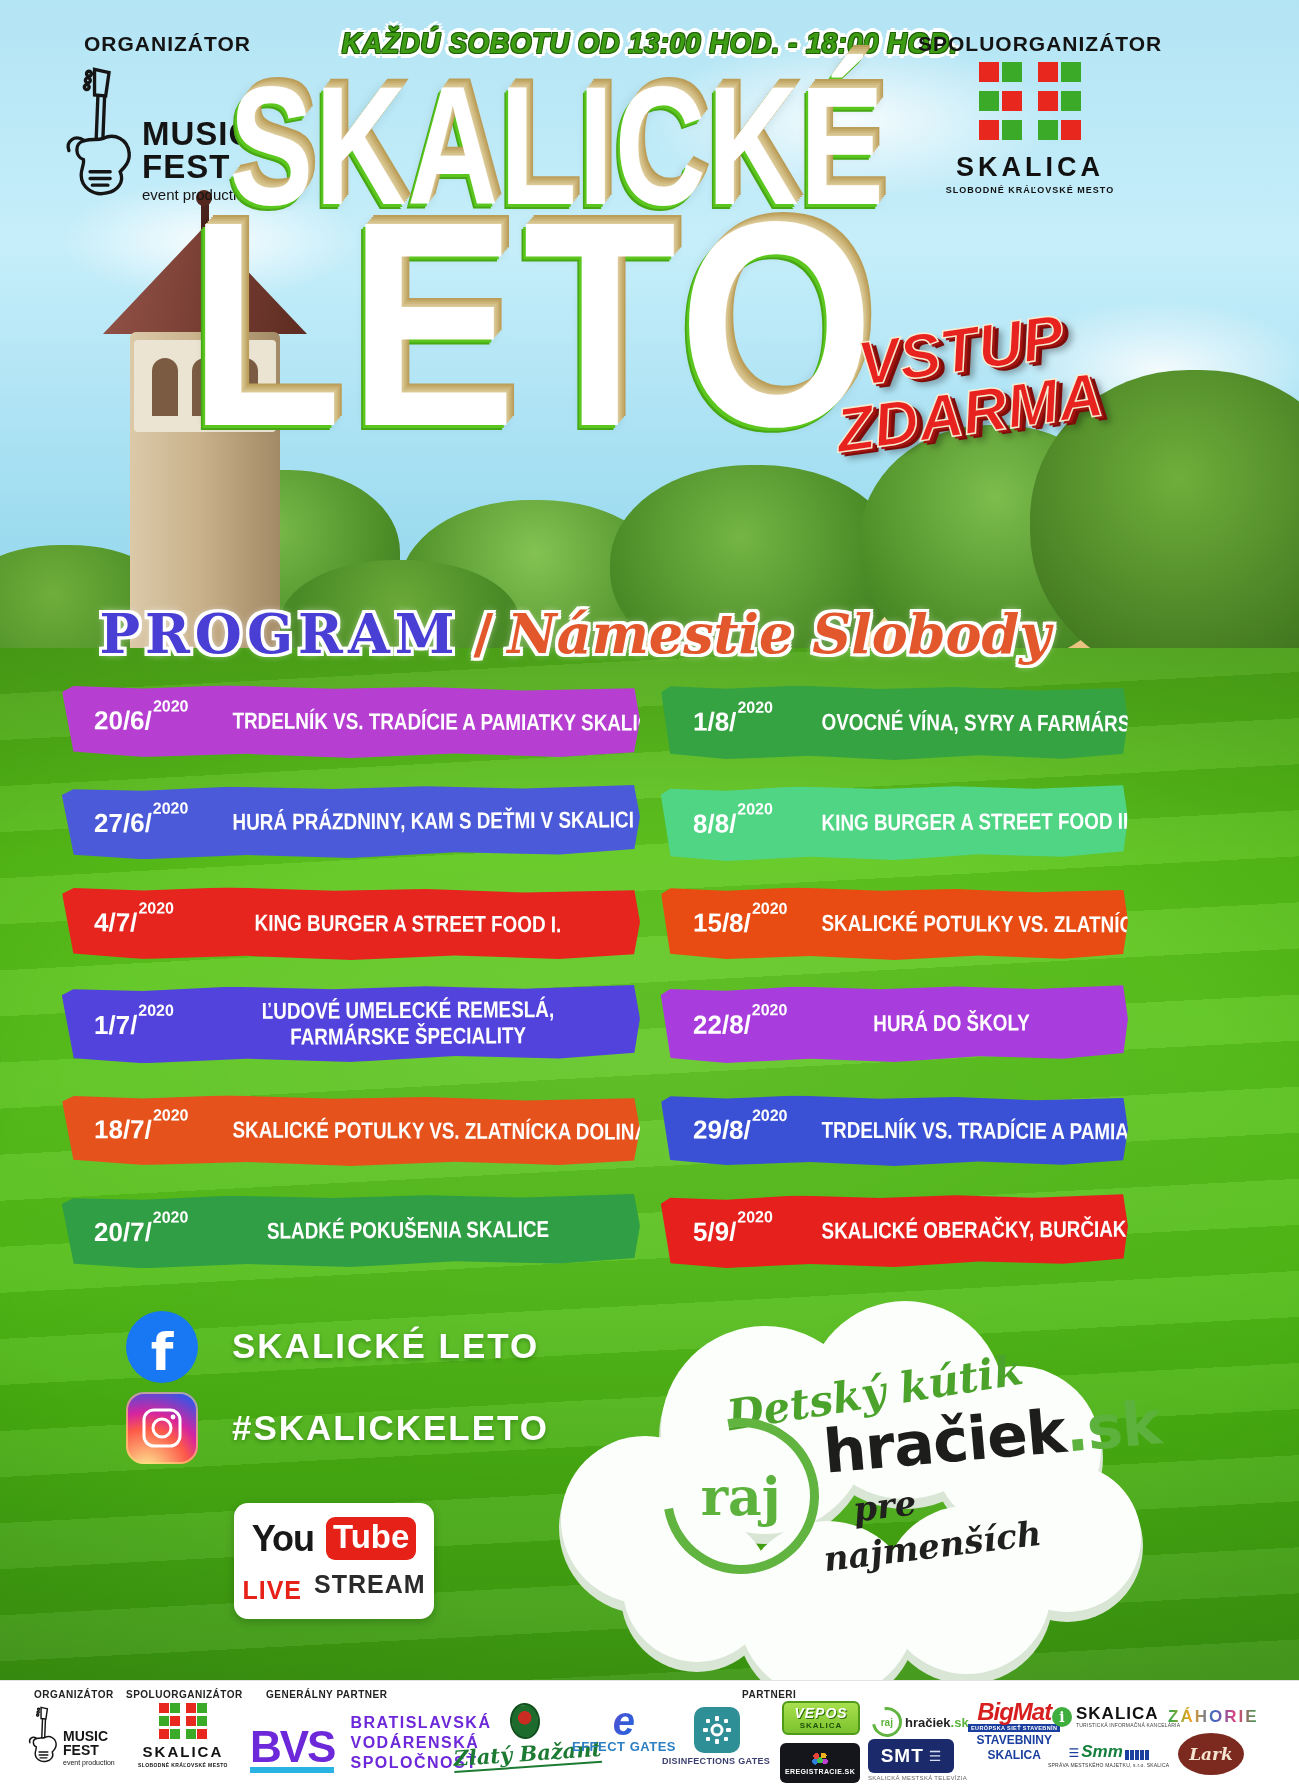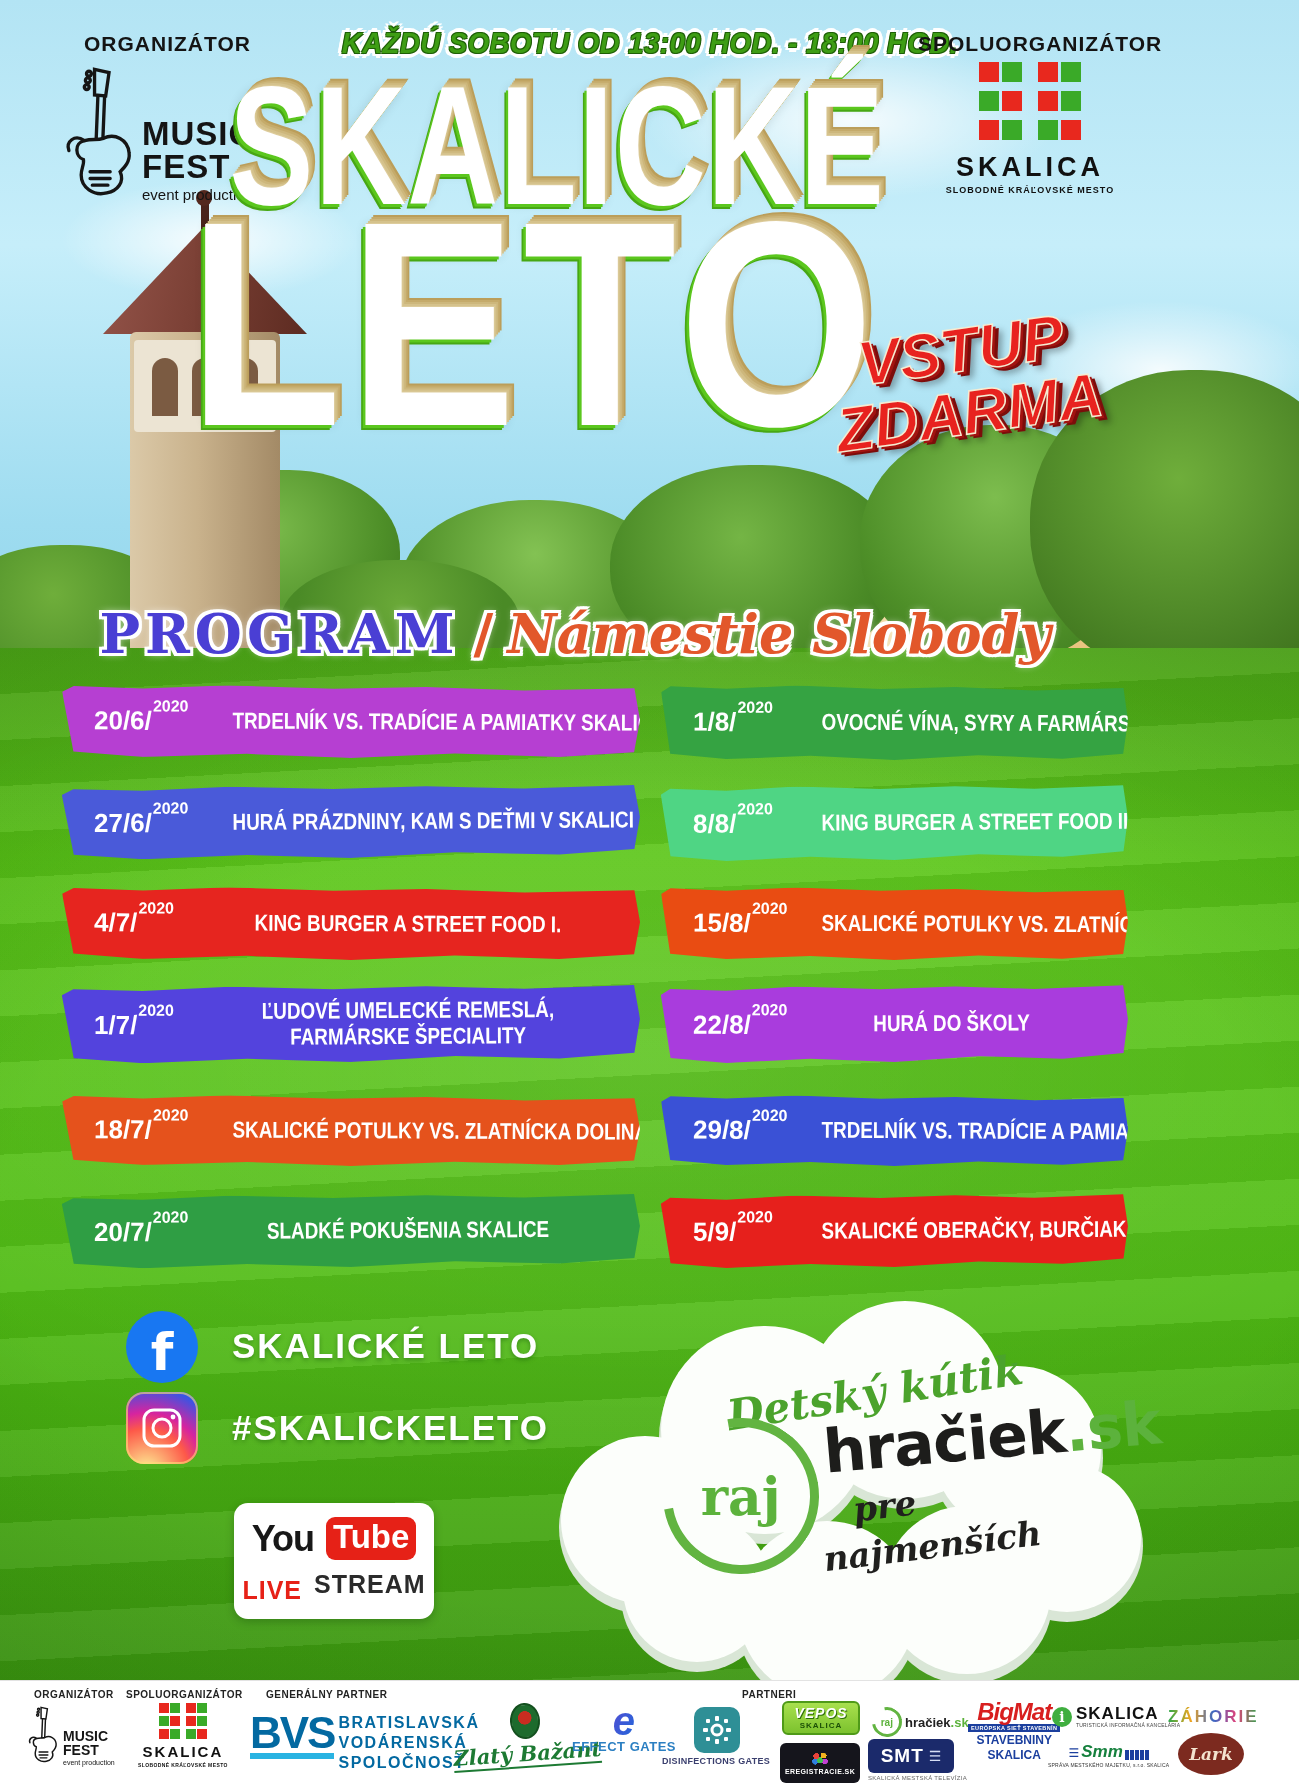--- a/index.html
+++ b/index.html
@@ -142,21 +142,21 @@
   .fmf-text{line-height:1;color:#161616;margin-bottom:3px;}
   .fmf-text .l1,.fmf-text .l2{font-size:14px;font-weight:800;}
   .fmf-text .l3{font-size:7px;margin-top:2px;}
   .fsk{text-align:center;}
   .fsk .sk-grid{gap:3px;margin-bottom:4px;}
   .fsk .sk-row{gap:6px;}
   .fsk .sk-pair{gap:1px;}
   .fsk .sq{width:10px;height:10px;}
   .fsk .sk-name{font-size:15px;letter-spacing:2px;}
   .fsk .sk-sub{font-size:5px;letter-spacing:.4px;}
-  .fbvs{display:flex;align-items:flex-start;gap:4px;color:#0369a1;}
+  .fbvs{display:flex;align-items:flex-end;gap:16px;color:#6d28d9;}
   .fbvs .abbr{font-size:44px;font-weight:900;letter-spacing:-2px;border-bottom:6px solid #29b3e2;line-height:.9;}
   .fbvs .lines{font-size:16px;font-weight:800;letter-spacing:1.5px;line-height:1.25;}
   .fzb{transform:rotate(-4deg);text-align:center;}
   .fzb .oval{width:26px;height:32px;border-radius:50%;background:radial-gradient(circle at 50% 40%,#c92c20 0 28%,#1d6b2d 30%);margin:0 auto 2px;border:2px solid #14501f;}
   .fzb .zb-name{font-family:"DejaVu Serif",serif;font-style:italic;font-weight:700;font-size:21px;color:#1d7a33;
     border-bottom:2px solid #1d7a33;}
   .fep{text-align:center;}
   .fep .eg{font-size:40px;font-weight:800;font-style:italic;line-height:.9;
     background:linear-gradient(120deg,#8b2fc9,#2b62d9 60%,#d92b3a);-webkit-background-clip:text;background-clip:text;color:transparent;}
   .fep .en{font-size:13px;font-weight:800;color:#2b7fc2;letter-spacing:.5px;}

